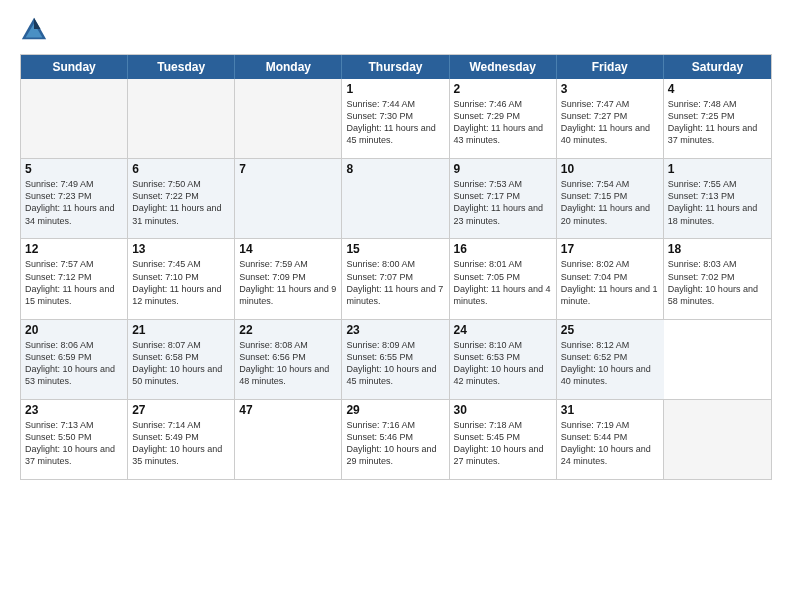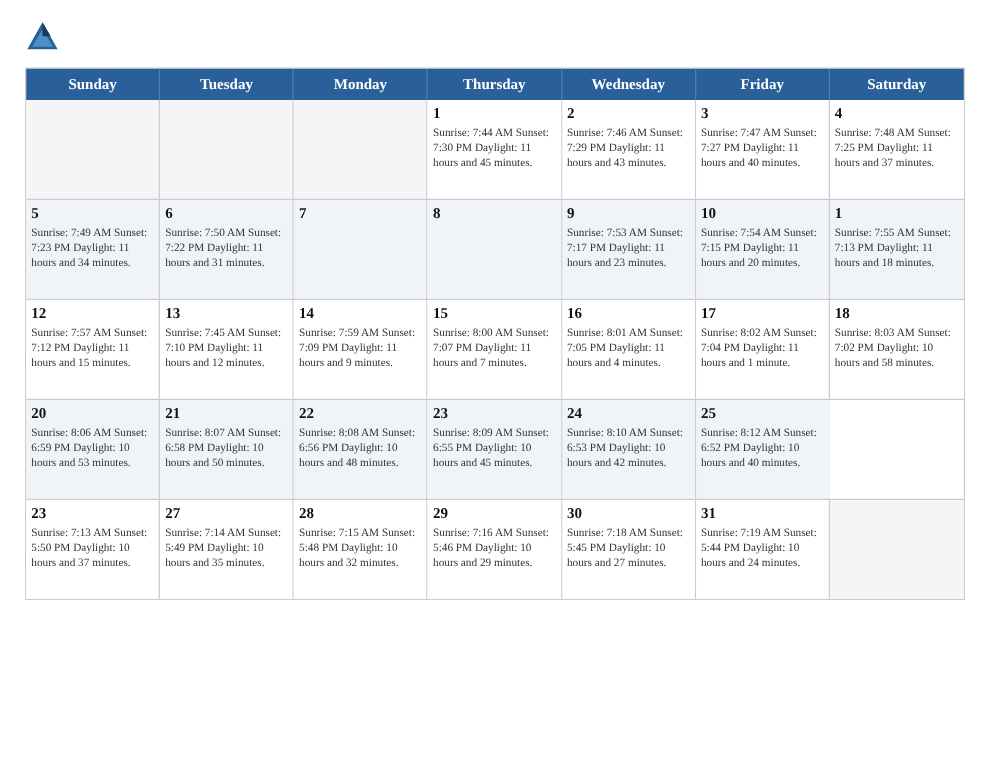--- a/index.html
+++ b/index.html
@@ -9,21 +9,20 @@
       font-family: Arial, sans-serif;
       background: #fff;
       overflow: hidden;
     }
     .page {
       width: 792px;
       height: 492px;
       padding: 16px 20px 12px 20px;
       display: flex;
       flex-direction: column;
-      font-family: Liberation Serif, serif;
     }
     .header {
       display: flex;
       align-items: flex-start;
       justify-content: space-between;
       margin-bottom: 10px;
     }
     .logo {
       display: flex;
       align-items: center;
@@ -326,25 +325,21 @@
 and 37 minutes.</div>
           </div>
           <div class="cal-cell">
             <span class="day-num">27</span>
             <div class="cell-text">Sunrise: 7:14 AM
 Sunset: 5:49 PM
 Daylight: 10 hours
 and 35 minutes.</div>
           </div>
           <div class="cal-cell">
-            <span class="day-num">28</span>
-            <div class="cell-text">Sunrise: 7:15 AM
-Sunset: 5:48 PM
-Daylight: 10 hours
-and 32 minutes.</div>
+            <span class="day-num">47</span>
           </div>
           <div class="cal-cell">
             <span class="day-num">29</span>
             <div class="cell-text">Sunrise: 7:16 AM
 Sunset: 5:46 PM
 Daylight: 10 hours
 and 29 minutes.</div>
           </div>
           <div class="cal-cell">
             <span class="day-num">30</span>

